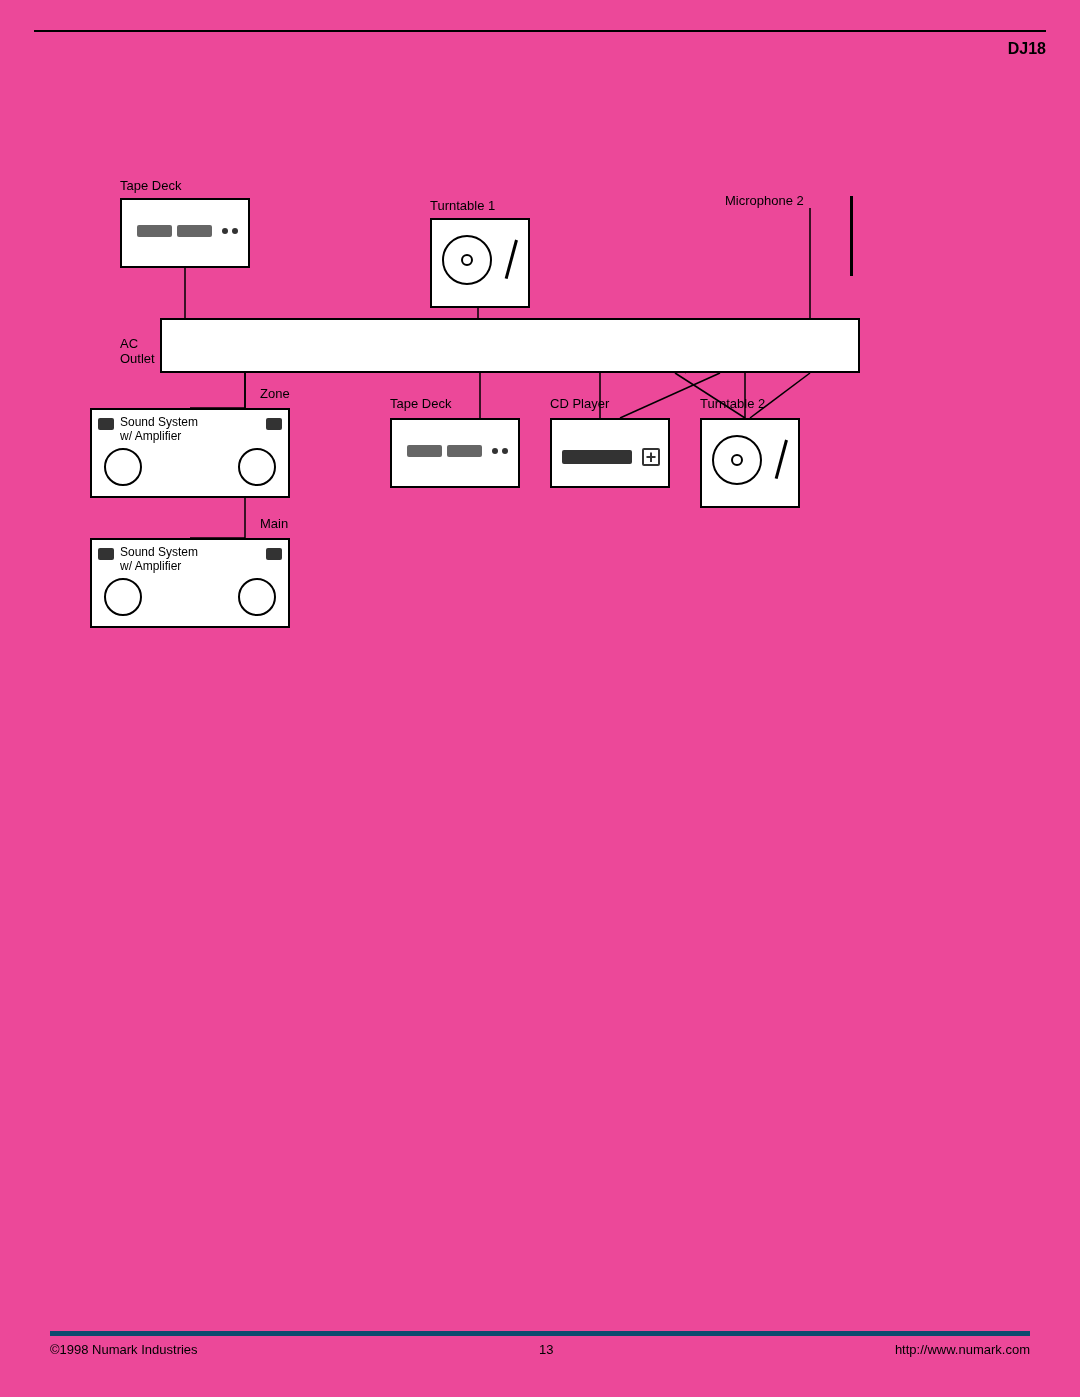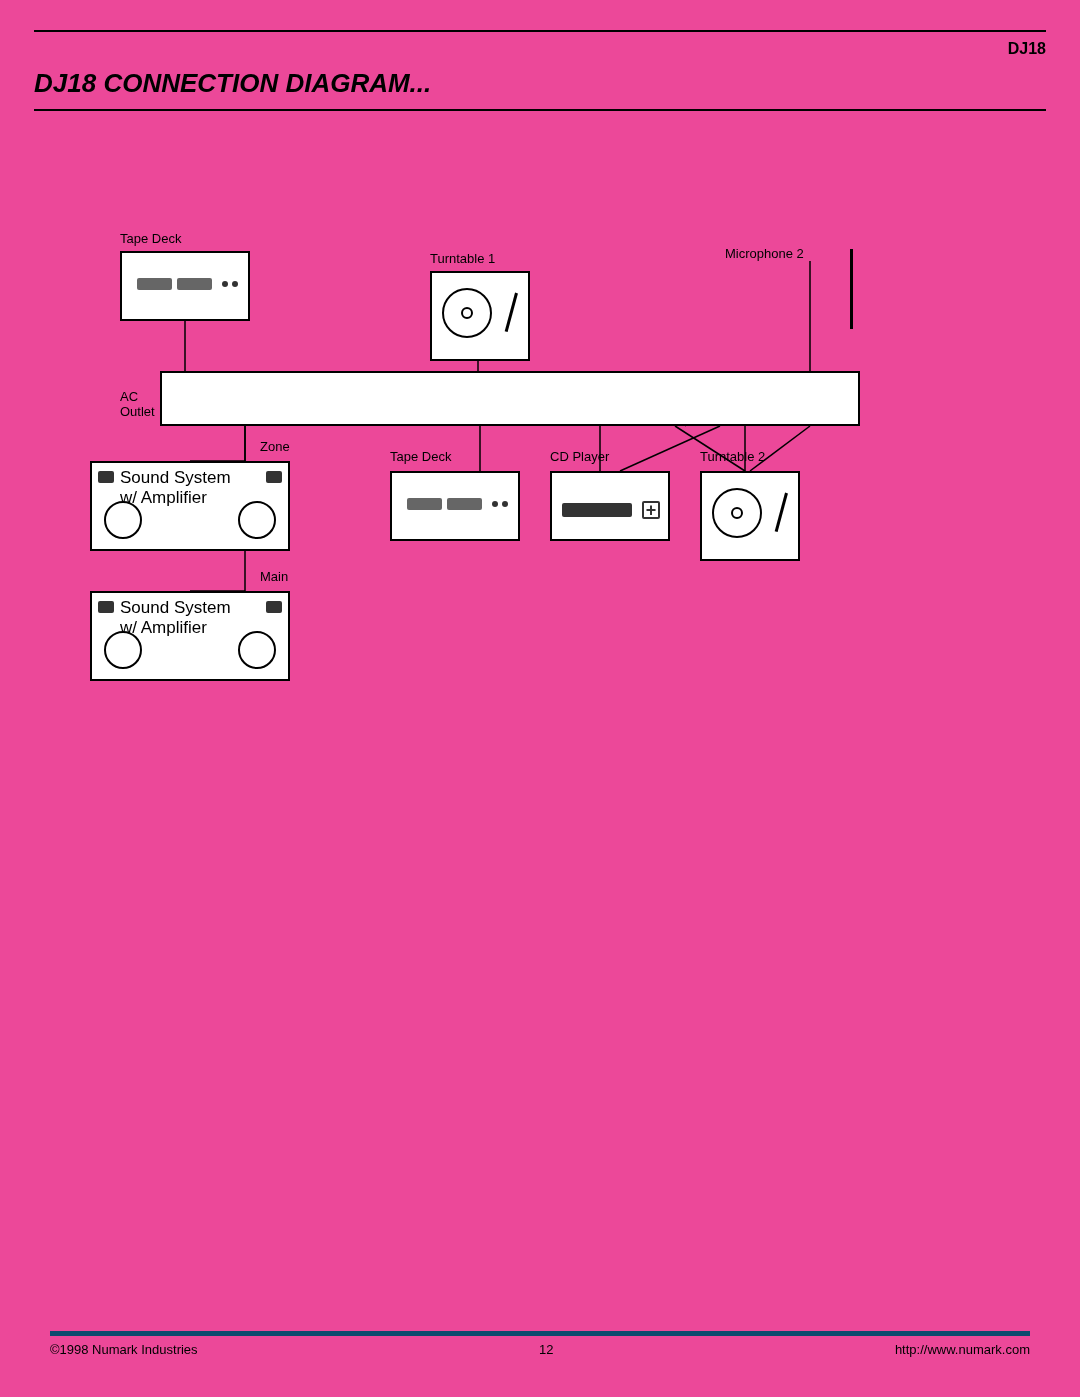--- a/index.html
+++ b/index.html
@@ -117,21 +117,21 @@
 
     
     .sound-system-zone {
       left: 30px;
       top: 330px;
       width: 200px;
       height: 90px;
       border: 2px solid #000;
     }
     .sound-system-zone-label {
-      font-size: 17px;
+      font-size: 12px;
       padding: 5px 8px 0 28px;
     }
 
     
     .main-label {
       left: 200px;
       top: 438px;
     }
 
     
@@ -211,21 +211,20 @@
       padding-top: 6px;
     }
   </style>
 </head>
 <body>
 
 <div class="page">
 
   <div class="header-line"></div>
   <div class="header-right">DJ18</div>
-  <div class="page-title">DJ18 CONNECTION DIAGRAM...</div>
 
   <div class="diagram-area">
 
     <svg class="connections-svg" viewBox="0 0 960 580">
 
       <line x1="125" y1="190" x2="125" y2="248" stroke="#000" stroke-width="1.5"></line>
       <line x1="125" y1="248" x2="185" y2="248" stroke="#000" stroke-width="1.5"></line>
 
       <line x1="418" y1="230" x2="418" y2="248" stroke="#000" stroke-width="1.5"></line>
 
@@ -366,18 +365,18 @@
         <div style="position:absolute; left:50%; top:50%; transform:translate(-50%,-50%); width:12px; height:12px; border:2px solid #000; border-radius:50%;"></div>
       </div>
       <div style="position:absolute; right:10px; top:20px; width:3px; height:40px; background:#000; transform:rotate(15deg); transform-origin:top center;"></div>
     </div>
 
   </div>
 
   <div class="footer">
     <div class="footer-bottom">
       <span>©1998 Numark Industries</span>
-      <span>12</span>
+      <span>13</span>
       <span>http://www.numark.com</span>
     </div>
   </div>
 
 </div>
 
 </body></html>

